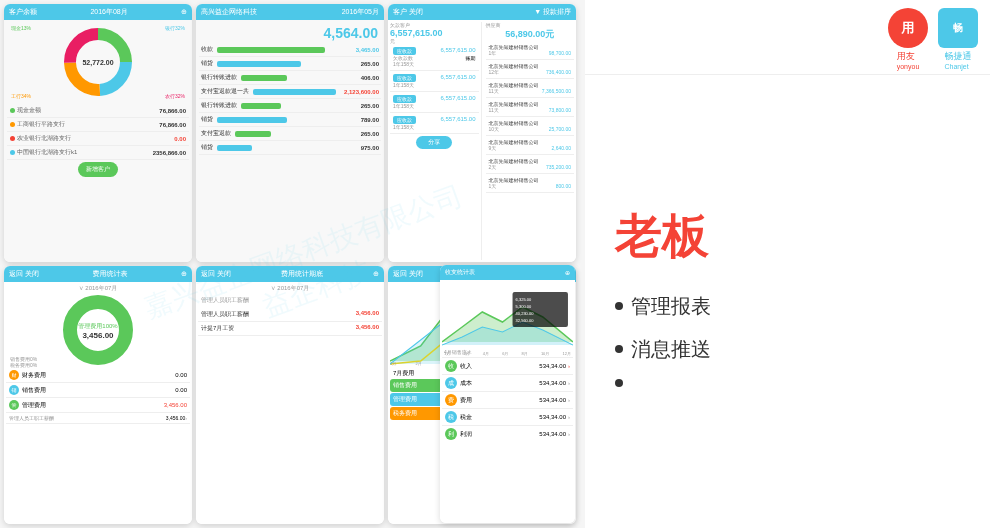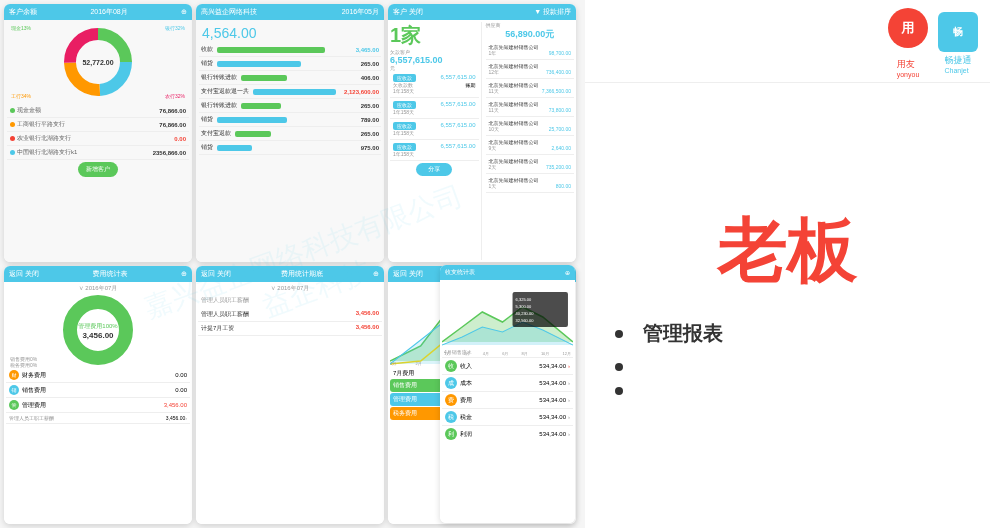--- a/index.html
+++ b/index.html
@@ -188,21 +188,21 @@
       display: flex;
       align-items: center;
       justify-content: center;
       color: #fff;
       font-size: 14px;
       font-weight: bold;
     }
     .yonyou-text {
       font-size: 9px;
       color: #f44336;
-      margin-top: 10px;
+      margin-top: 2px;
     }
 
     .chanjet-logo {
       display: flex;
       flex-direction: column;
       align-items: center;
     }
     .chanjet-icon {
       width: 40px; height: 40px;
       background: #4DC8E8;
@@ -222,40 +222,38 @@
 
     .boss-section {
       flex: 1;
       display: flex;
       flex-direction: column;
       justify-content: center;
       padding: 10px 30px;
     }
 
     .boss-title {
-      font-size: 70px;
+      font-size: 47px;
       color: #f44336;
       font-weight: bold;
-      text-align: center;
       line-height: 1.2;
       margin-bottom: 20px;
     }
 
     .features-list {
       list-style: none;
       padding: 0;
     }
     .feature-item {
       display: flex;
       align-items: center;
-      gap: 20px;
+      gap: 8px;
       padding: 8px 0;
       font-size: 20px;
       color: #333;
-      font-weight: bold;
     }
     .feature-bullet {
       width: 8px; height: 8px;
       background: #333;
       border-radius: 50%;
       flex-shrink: 0;
     }
 
     
     .new-customer-btn {
@@ -350,21 +348,21 @@
       <button class="new-customer-btn">新增客户</button>
     </div>
   </div>
 
   <div class="phone">
     <div class="phone-header">
       <span>高兴益企网络科技</span>
       <span>2016年05月</span>
     </div>
     <div class="phone-body">
-      <div style="text-align:left;font-size:14px;font-weight:normal;color:#4DC8E8;padding:2px 3px;">4,564.00</div>
+      <div style="text-align:right;font-size:14px;font-weight:bold;color:#4DC8E8;padding:2px 3px;">4,564.00</div>
       <div class="p2-row">
         <span class="p2-label">收款</span>
         <div style="flex:1;margin:0 4px;">
             <div class="bar-green" style="width:80%;"></div>
           </div>
         <span class="p2-val blue">3,465.00</span>
       </div>
       <div class="p2-row">
         <span class="p2-label">销货</span>
         <div style="flex:1;margin:0 4px;">
@@ -420,21 +418,20 @@
   <div class="phone">
     <div class="phone-header" style="background:#4DC8E8;">
       <span>客户 关闭</span>
       <span>▼ 投款排序</span>
     </div>
     <div class="phone-body" style="background:#fff;padding:2px;">
 
       <div style="display:flex;gap:2px;height:100%;">
 
         <div style="flex:1;border-right:1px solid #eee;padding-right:2px;">
-          <div style="font-size:20px;color:#5BC85A;font-weight:bold;">1家</div>
           <div style="font-size:5px;color:#999;">欠款客户</div>
           <div style="font-size:9px;color:#4DC8E8;font-weight:bold;">6,557,615.00</div>
           <div style="font-size:5px;color:#999;">元</div>
           <div class="p3-item">
             <div style="display:flex;justify-content:space-between;">
                 <span class="tag-blue">应收款</span>
                 <span style="color:#4DC8E8;font-size:6px;">6,557,615.00</span>
               </div>
             <div style="display:flex;justify-content:space-between;">
                 <span style="color:#999;font-size:5px;">欠收款数</span>
@@ -739,19 +736,20 @@
 
   <div class="boss-section">
     <div class="boss-title">老板</div>
     <ul class="features-list">
       <li class="feature-item">
         <div class="feature-bullet"></div>
         <span>管理报表</span>
       </li>
       <li class="feature-item">
         <div class="feature-bullet"></div>
+        <span>消息推送</span>
       </li>
       <li class="feature-item">
         <div class="feature-bullet"></div>
       </li>
     </ul>
   </div>
 </div>
 
 </body></html>

